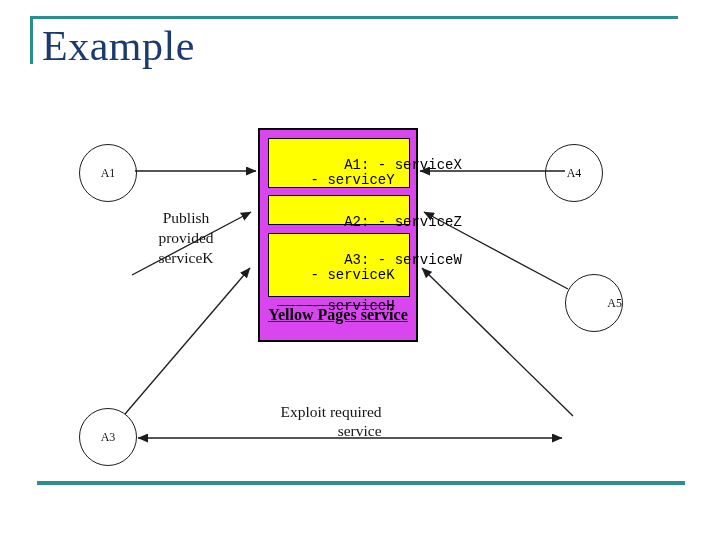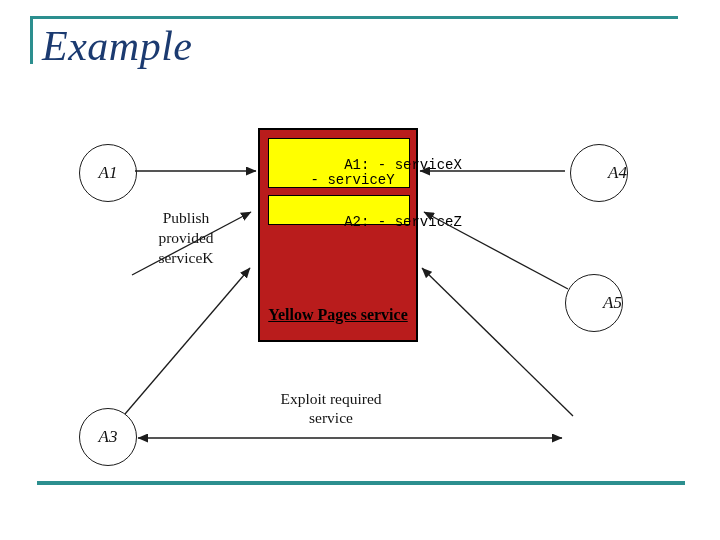--- a/index.html
+++ b/index.html
@@ -10,35 +10,35 @@
 
   
   .accent { position:absolute; background:#2C8F8F; }
   #top-accent    { left:30px; top:16px;  width:648px; height:3px; }
   #left-accent   { left:30px; top:16px;  width:3px;  height:48px; }
   #bottom-accent { left:37px; top:481px; width:648px; height:4px; }
 
   
   #title {
     position:absolute; left:42px; top:22px;
-    font-size:42px; color:#1B3A70; letter-spacing:0.5px;font-style:italic;
+    font-size:42px; color:#1B3A70; letter-spacing:0.5px;
   }
 
   
   .agent {
     position:absolute; width:56px; height:56px; border:1.4px solid #1c1c1c;
     border-radius:50%; background:#ffffff; display:flex;
     align-items:center; justify-content:center;
-    font-size:17px; color:#111; z-index:3;font-style:italic;
+    font-size:12px; color:#111; z-index:3;
   }
 
   
   #yellow-pages {
     position:absolute; left:258px; top:128px; width:160px; height:214px;
-    background:#b91c1c; border:2px solid #000; box-sizing:border-box; z-index:2;
+    background:#d946ef; border:2px solid #000; box-sizing:border-box; z-index:2;
   }
   .entry {
     position:absolute; left:8px; width:142px; border:1.5px solid #000;
     box-sizing:border-box; background:#FFFF00;
   }
   #entry-a1 { top:8px;   height:50px; }
   #entry-a2 { top:65px;  height:30px; }
   #entry-a3 { top:103px; height:64px; }
   .entry-text {
     font-family:"Liberation Mono","DejaVu Sans Mono",monospace;
@@ -52,21 +52,21 @@
     font-weight:bold; font-size:16px; color:#000;text-decoration:underline;
   }
 
   
   .flabel {
     position:absolute; transform:translate(-50%,-50%); text-align:center;
     font-size:15.5px; color:#141414; white-space:pre; line-height:20px; z-index:1;
   }
   #label-publish { left:186px; top:238px; }
   #label-search  { left:508px; top:250px; }
-  #label-exploit { left:331px; top:408px; line-height:19px; }
+  #label-exploit { left:331px; top:421px; line-height:19px;text-align:right; }
 
   
   #connectors { position:absolute; left:0; top:0; z-index:4; pointer-events:none; }
   #connectors line { stroke:#1c1c1c; stroke-width:1.3; }
 </style>
 </head>
 <body>
 
 <div id="slide">
 
@@ -75,39 +75,46 @@
   <div id="bottom-accent" class="accent"></div>
 
   <div id="title">Example</div>
 
   <div class="agent" style="left:79px;top:144px;">
     <span>A1</span>
   </div>
   <div class="agent" style="left:79px;top:408px;">
     <span>A3</span>
   </div>
-  <div class="agent" style="left:570px;top:144px;justify-content:flex-end;">
+  <div class="agent" style="left:545px;top:144px;">
     <span>A4</span>
   </div>
   <div class="agent" style="left:565px;top:274px;justify-content:flex-end;">
     <span>A5</span>
   </div>
 
   <div id="yellow-pages">
     <div id="entry-a1" class="entry">
       <div class="entry-text">
         <span>A1: - serviceX
     - serviceY</span>
         
       </div>
     </div>
     <div id="entry-a2" class="entry">
       <div class="entry-text">
         <span>A2: - serviceZ</span>
         
+      </div>
+    </div>
+    <div id="entry-a3" class="entry">
+      <div class="entry-text">
+        <span>A3: - serviceW
+    - serviceK</span>
+        <span class="strike">    - serviceH</span>
       </div>
     </div>
     <div id="yp-caption">Yellow Pages service</div>
   </div>
 
   <div id="label-publish" class="flabel">Publish
 provided
 serviceK</div>
   <div id="label-exploit" class="flabel">Exploit required
 service</div>

